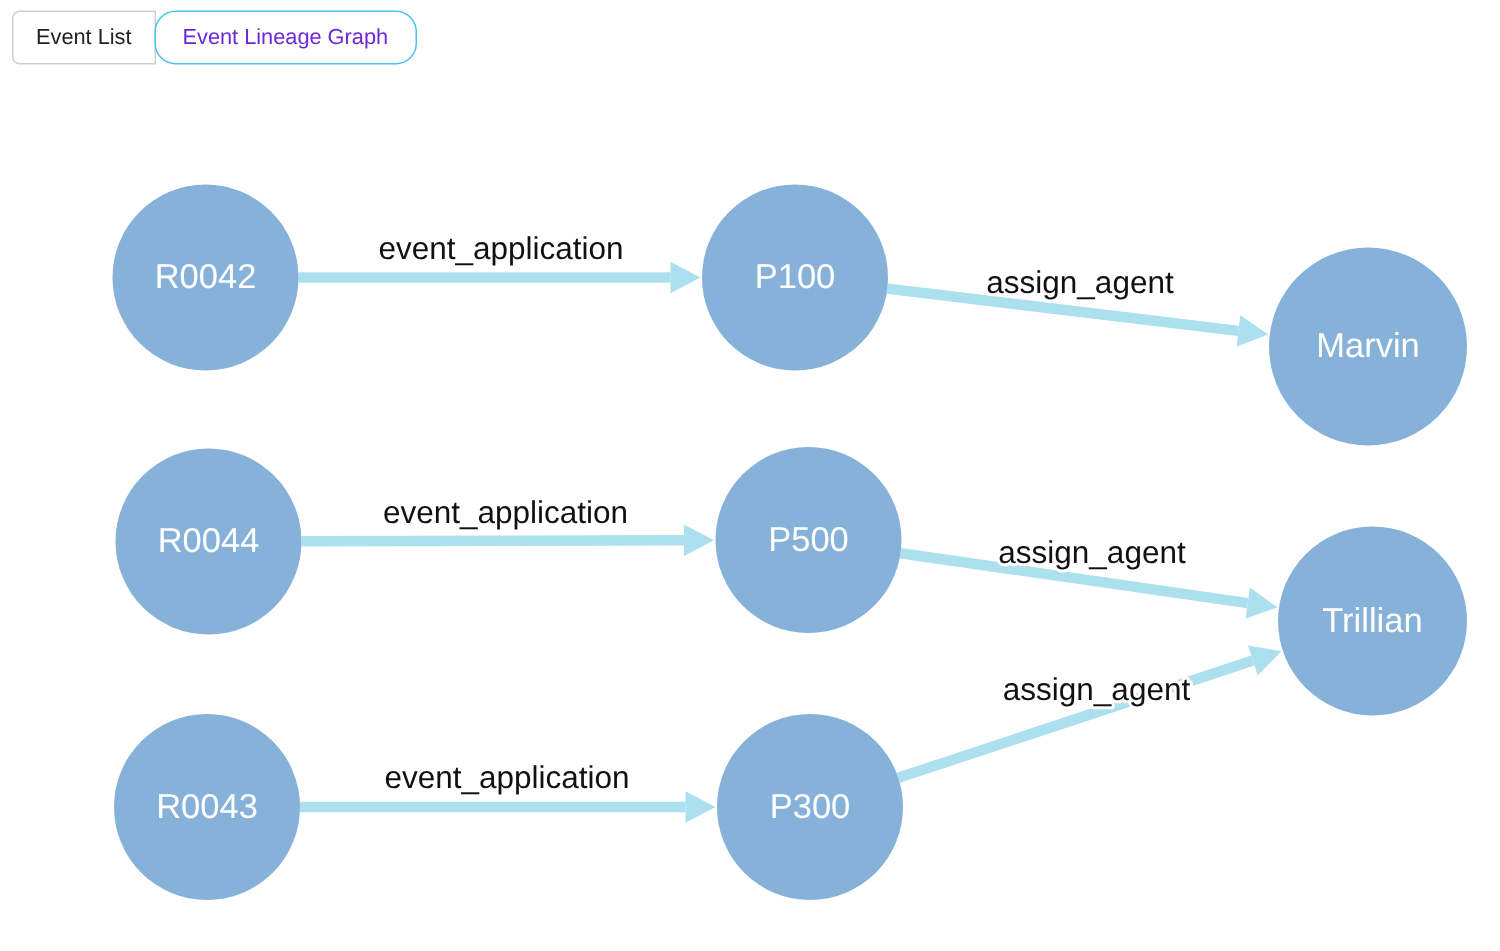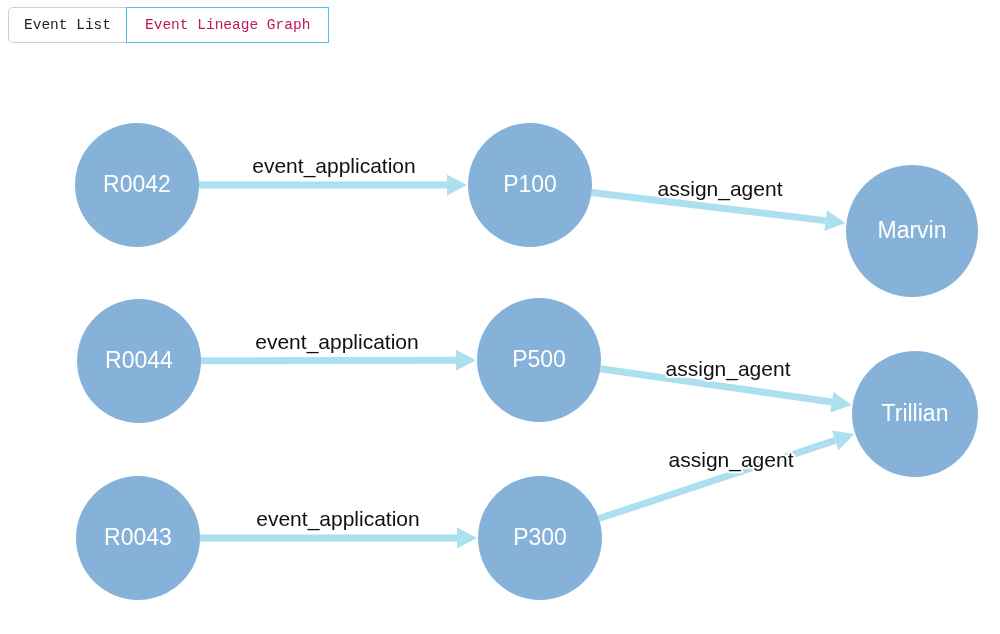--- a/index.html
+++ b/index.html
@@ -17,21 +17,20 @@
   }
 
   
   #tab-bar {
     position: absolute;
     left: 8px;
     top: 7px;
     display: flex;
     align-items: flex-start;
     height: 36px;
-    font-family: Liberation Mono, monospace;
   }
   .tab {
     box-sizing: border-box;
     height: 36px;
     display: flex;
     align-items: center;
     justify-content: center;
     background: #ffffff;
     font-size: 14.5px;
     line-height: 1;
@@ -42,22 +41,22 @@
   .tab.inactive {
     padding: 0 15px;
     border: 1px solid #cfcfcf;
     border-radius: 5px 0 0 5px;
     color: #222222;
   }
   .tab.active {
     padding: 0 18px;
     margin-left: -1px;
     border: 1.6px solid #4dc2ee;
-    border-radius: 0;
-    color: #be185d;
+    border-radius: 14px;
+    color: #6d28d9;
     position: relative;
     z-index: 2;
   }
 
   
   #graph-canvas {
     position: absolute;
     left: 12px;
     top: 0;
     width: 1000px;

